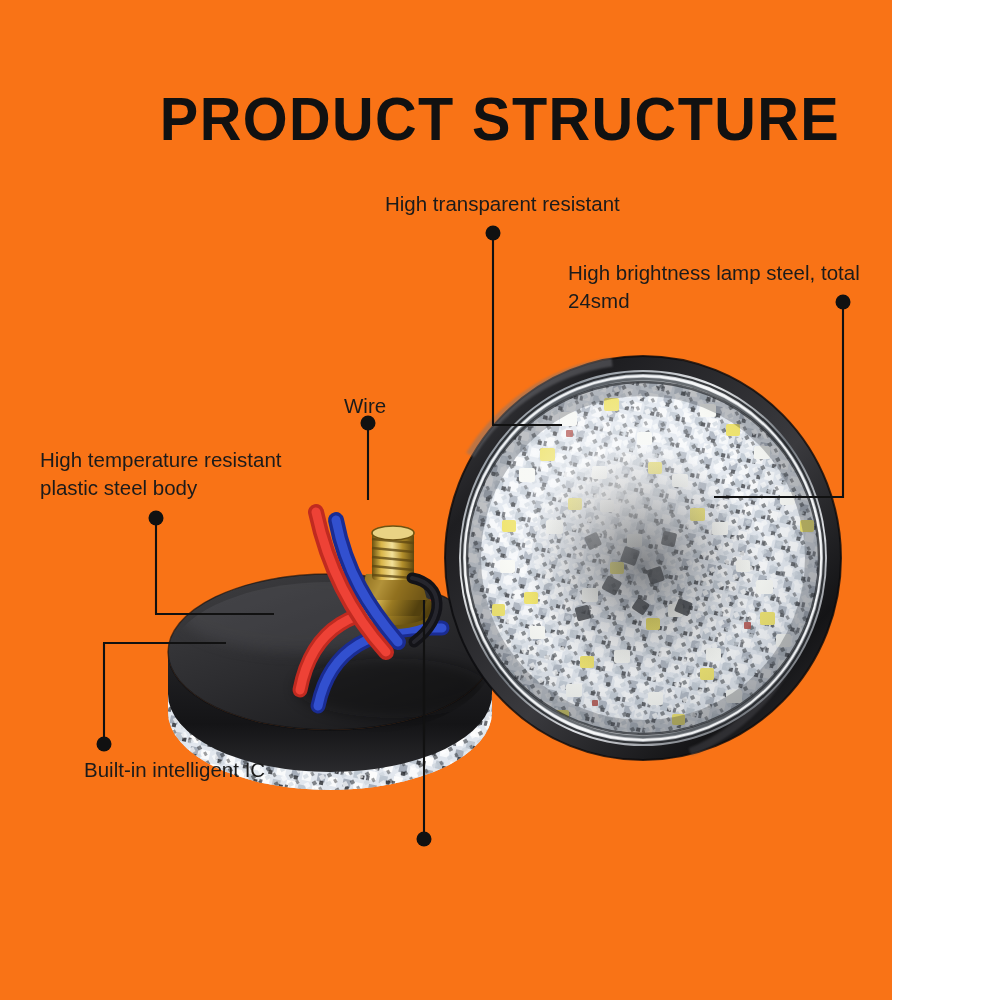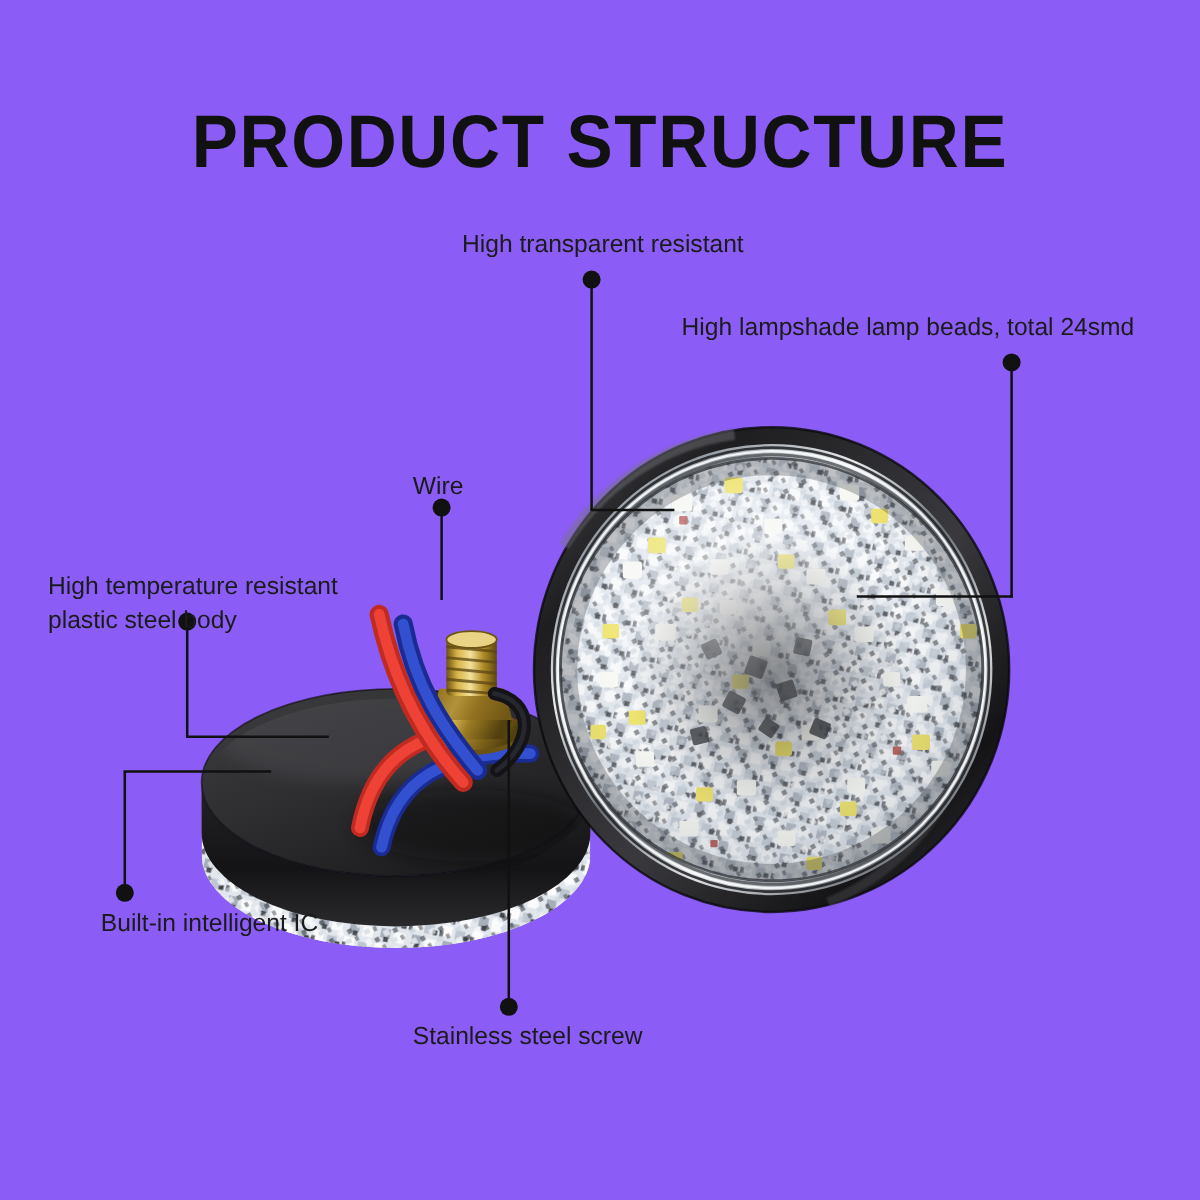--- a/index.html
+++ b/index.html
@@ -6,23 +6,23 @@
   html, body {
     margin: 0;
     padding: 0;
     background: #ffffff;
   }
   body {
     font-family: "Liberation Sans", sans-serif;
   }
   #stage {
     position: relative;
-    width: 1000px;
+    width: 892px;
     height: 1000px;
-    background: #8b5cf6;
+    background: #f97316;
     overflow: hidden;
     text-decoration: underline;
   }
 
   
   #page-title {
     position: absolute;
     left: 0;
     top: 88px;
     width: 1000px;
@@ -43,21 +43,21 @@
     position: absolute;
     font-family: "Liberation Sans", sans-serif;
     font-size: 20.5px;
     line-height: 28px;
     color: #1b1b1b;
     white-space: pre-line;
   }
   #label-lampshade   { left: 385px; top: 190px; }
   #label-beads       { left: 568px; top: 259px; }
   #label-wire        { left: 344px; top: 392px; }
-  #label-plastic     { left: 40px;  top: 446px; margin-top: 29px; }
+  #label-plastic     { left: 40px;  top: 446px; }
   #label-ic          { left: 40px;  top: 756px; margin-left: 44px; }
   #label-screw       { left: 344px; top: 850px; }
 
   
   #leaders {
     position: absolute;
     left: 0; top: 0;
     width: 1000px; height: 1000px;
     pointer-events: none;
   }
@@ -373,23 +373,22 @@
     <g>
       <line x1="424" y1="832" x2="424" y2="600"></line>
       <circle cx="424" cy="839" r="7.5"></circle>
     </g>
   </svg>
 
   <div id="page-title">PRODUCT STRUCTURE</div>
 
   <div class="callout" id="label-lampshade">High transparent resistant</div>
 
-  <div class="callout" id="label-beads">High lampshade lamp beads, total 24smd</div>
+  <div class="callout" id="label-beads">High brightness lamp steel, total 24smd</div>
 
   <div class="callout" id="label-wire">Wire</div>
 
   <div class="callout" id="label-plastic"><span>High temperature resistant</span><br><span>plastic steel body</span></div>
 
   <div class="callout" id="label-ic">Built-in intelligent IC</div>
 
-  <div class="callout" id="label-screw">Stainless steel screw</div>
 
 </div>
 
 </body></html>

